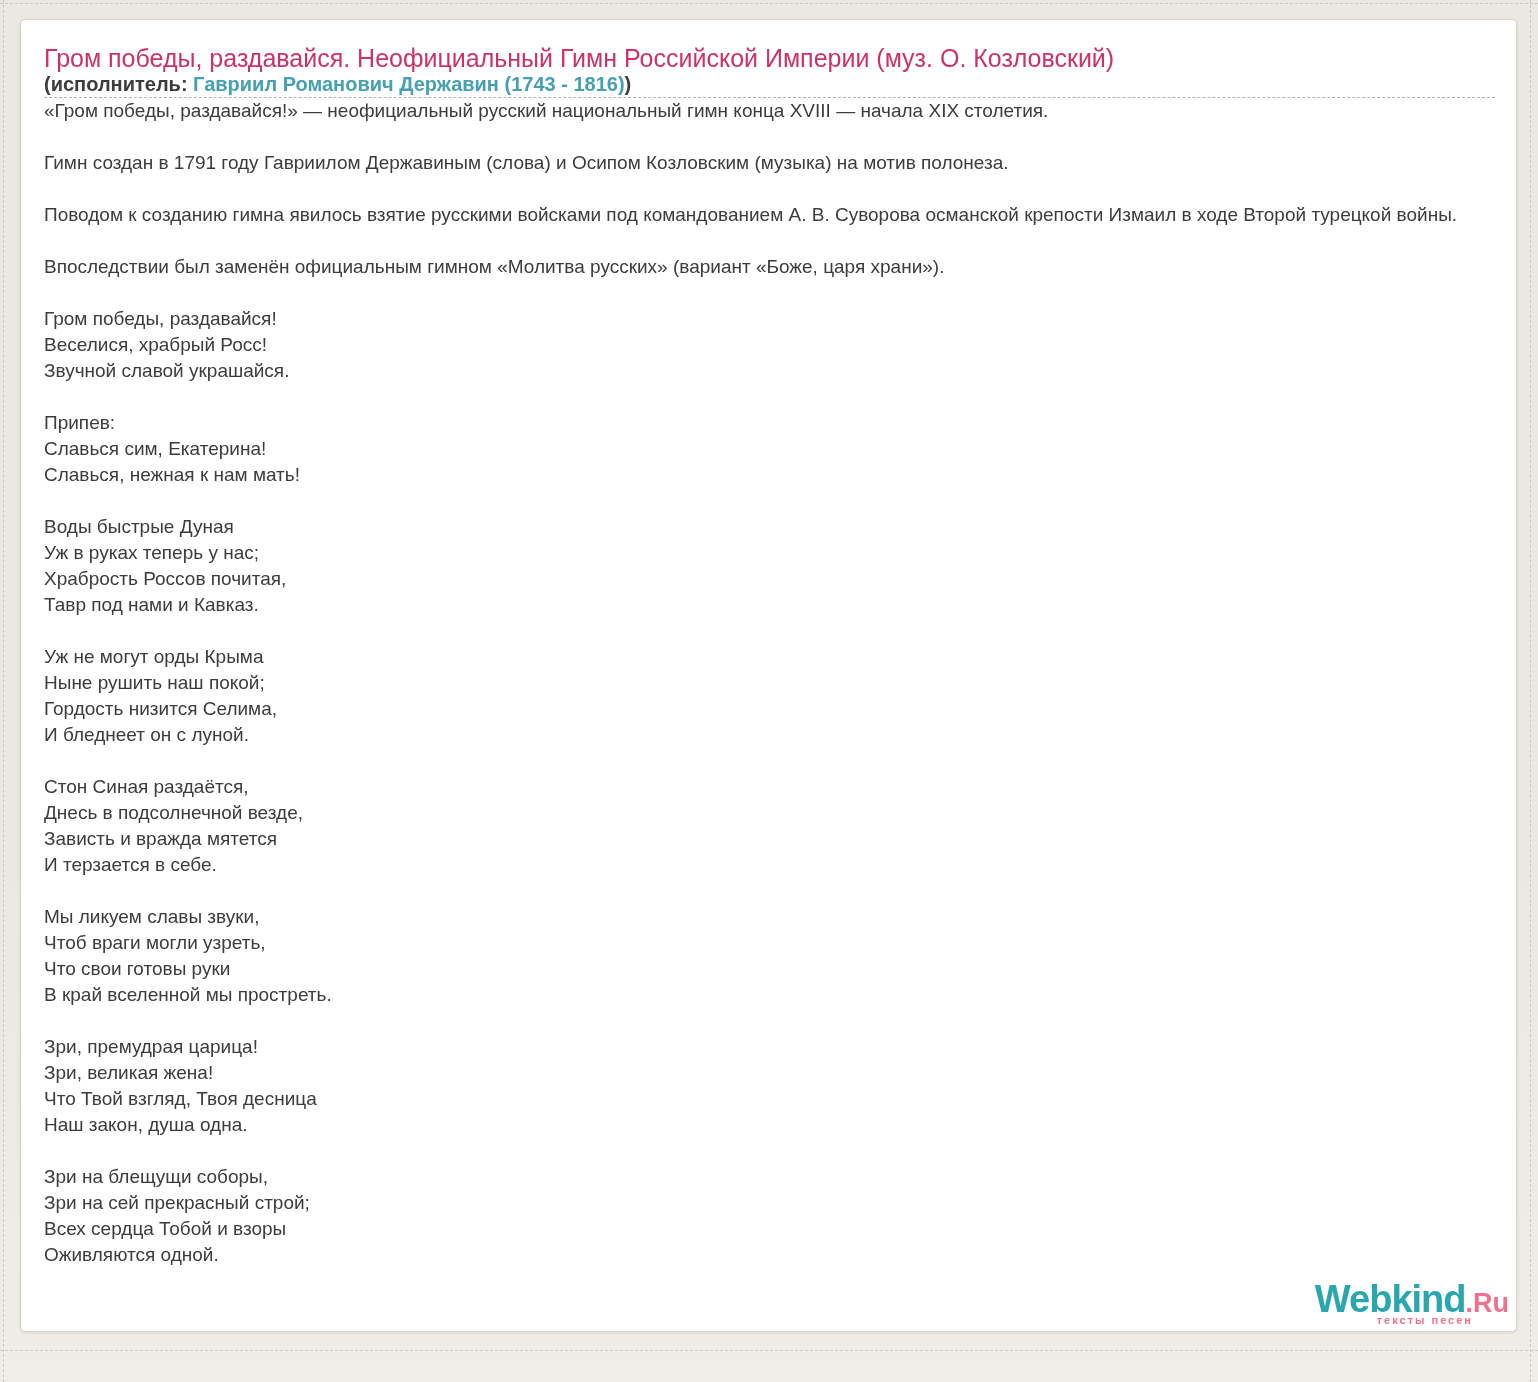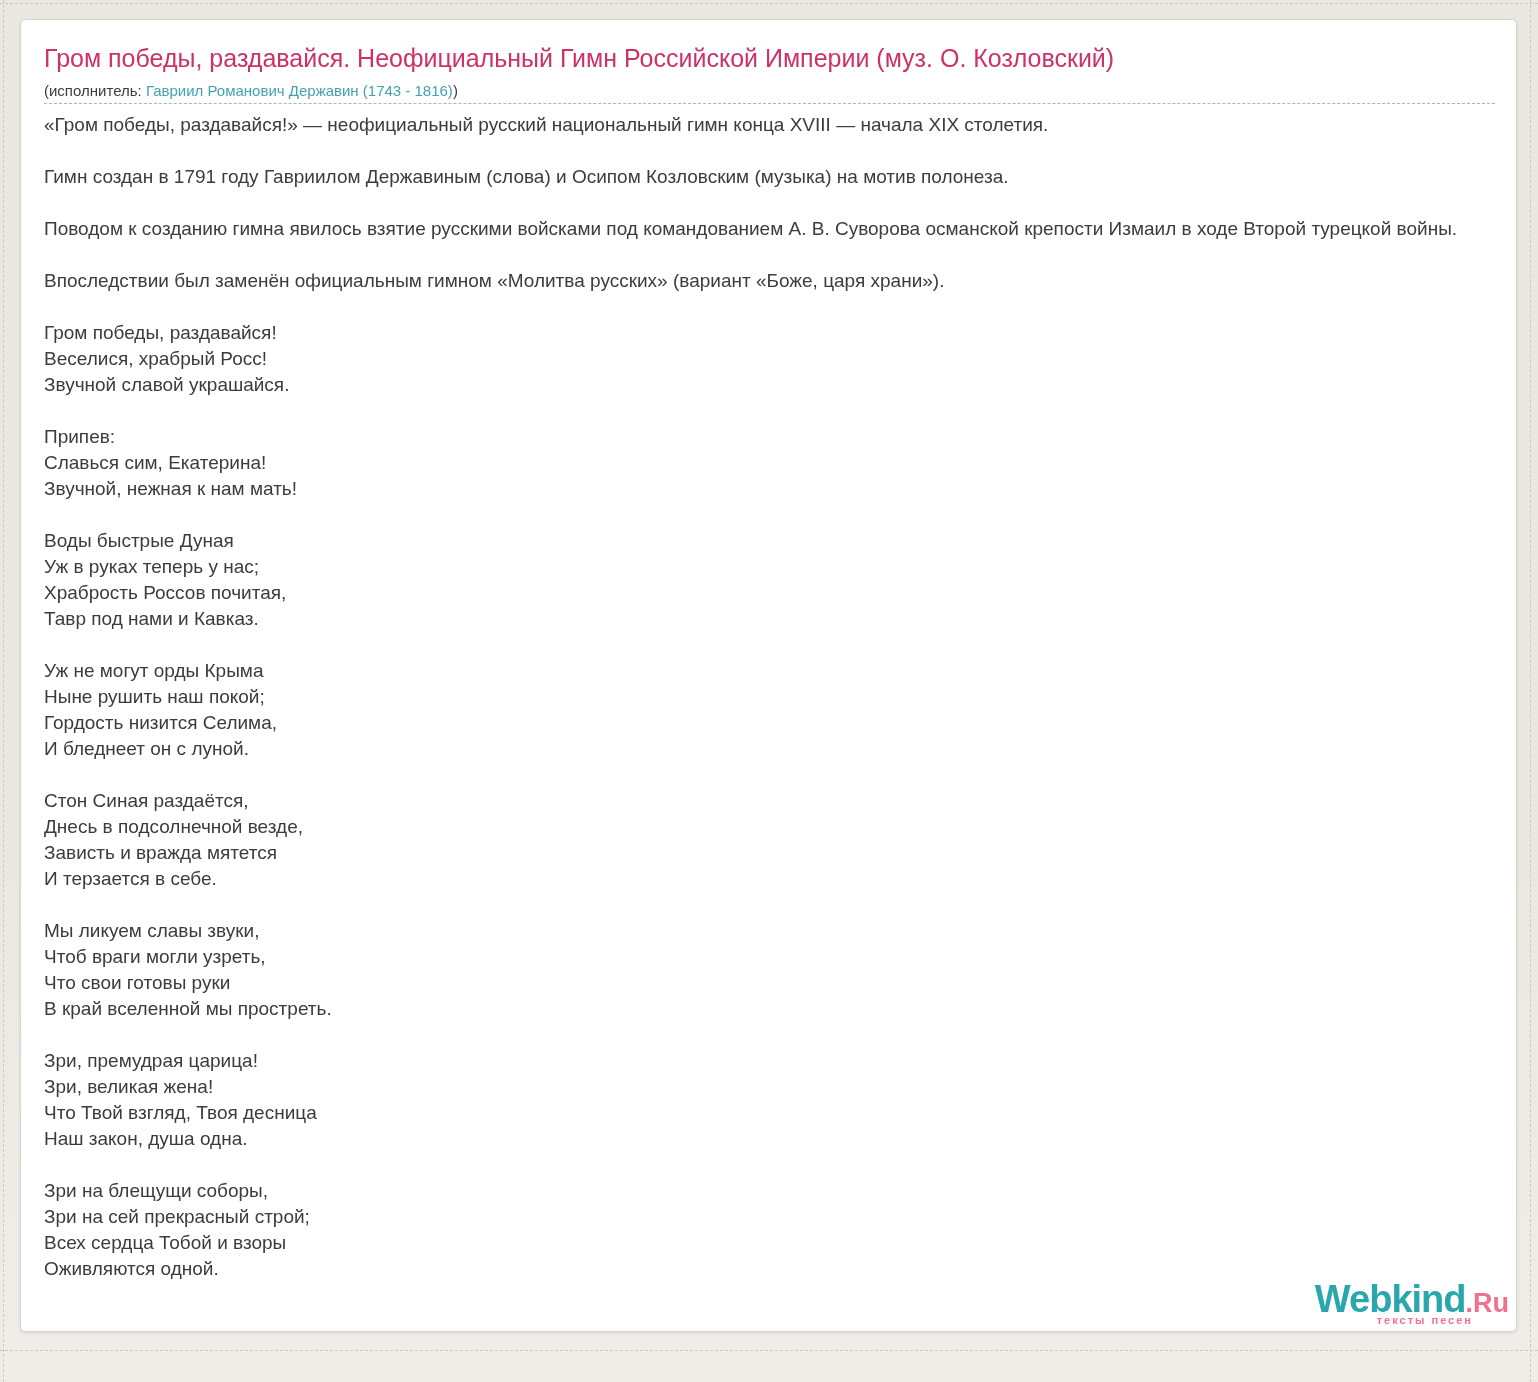--- a/index.html
+++ b/index.html
@@ -33,40 +33,40 @@
 
   .song-title {
     font-size: 25px;
     line-height: 29px;
     font-weight: 400;
     color: #cd3264;
     white-space: pre;
   }
 
   .artist-line {
-    margin-top: 8px;
-    font-size: 15px;
+    margin-top: 2px;
+    font-size: 20px;
     line-height: 19px;
     color: #3c3c3c;
     white-space: pre;
+    font-weight: bold;
   }
   .artist-link {
     color: #45a0b2;
     text-decoration: none;
     cursor: pointer;
   }
 
   .dotted-separator {
     margin-top: 3px;
     border-bottom: 1px dashed #a9b6c2;
     width: 100%;
   }
 
   .lyrics-text {
-    margin-top: 8px;
     font-size: 19px;
     color: #3c3c3c;
   }
   .lyrics-text .line {
     height: 26px;
     line-height: 26px;
     white-space: pre;
   }
 
   .site-logo {
@@ -123,21 +123,21 @@
       <div class="line">Поводом к созданию гимна явилось взятие русскими войсками под командованием А. В. Суворова османской крепости Измаил в ходе Второй турецкой войны.</div>
       <div class="line">&nbsp;</div>
       <div class="line">Впоследствии был заменён официальным гимном «Молитва русских» (вариант «Боже, царя храни»).</div>
       <div class="line">&nbsp;</div>
       <div class="line">Гром победы, раздавайся!</div>
       <div class="line">Веселися, храбрый Росс!</div>
       <div class="line">Звучной славой украшайся.</div>
       <div class="line">&nbsp;</div>
       <div class="line">Припев:</div>
       <div class="line">Славься сим, Екатерина!</div>
-      <div class="line">Звучной, нежная к нам мать!</div>
+      <div class="line">Славься, нежная к нам мать!</div>
       <div class="line">&nbsp;</div>
       <div class="line">Воды быстрые Дуная</div>
       <div class="line">Уж в руках теперь у нас;</div>
       <div class="line">Храбрость Россов почитая,</div>
       <div class="line">Тавр под нами и Кавказ.</div>
       <div class="line">&nbsp;</div>
       <div class="line">Уж не могут орды Крыма</div>
       <div class="line">Ныне рушить наш покой;</div>
       <div class="line">Гордость низится Селима,</div>
       <div class="line">И бледнеет он с луной.</div>

